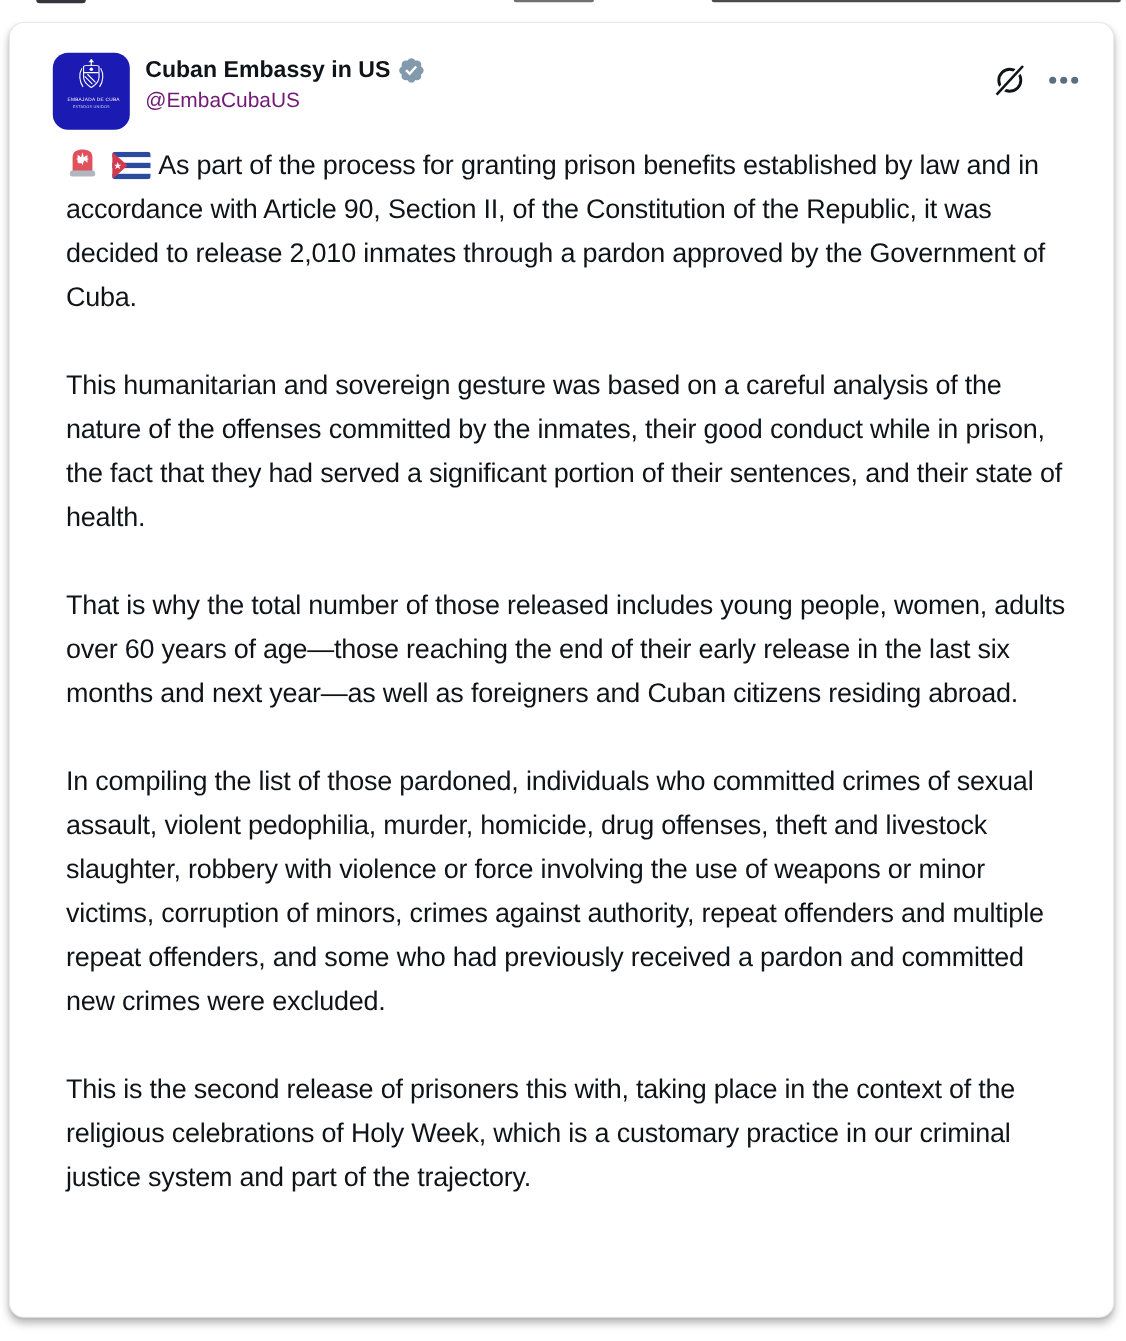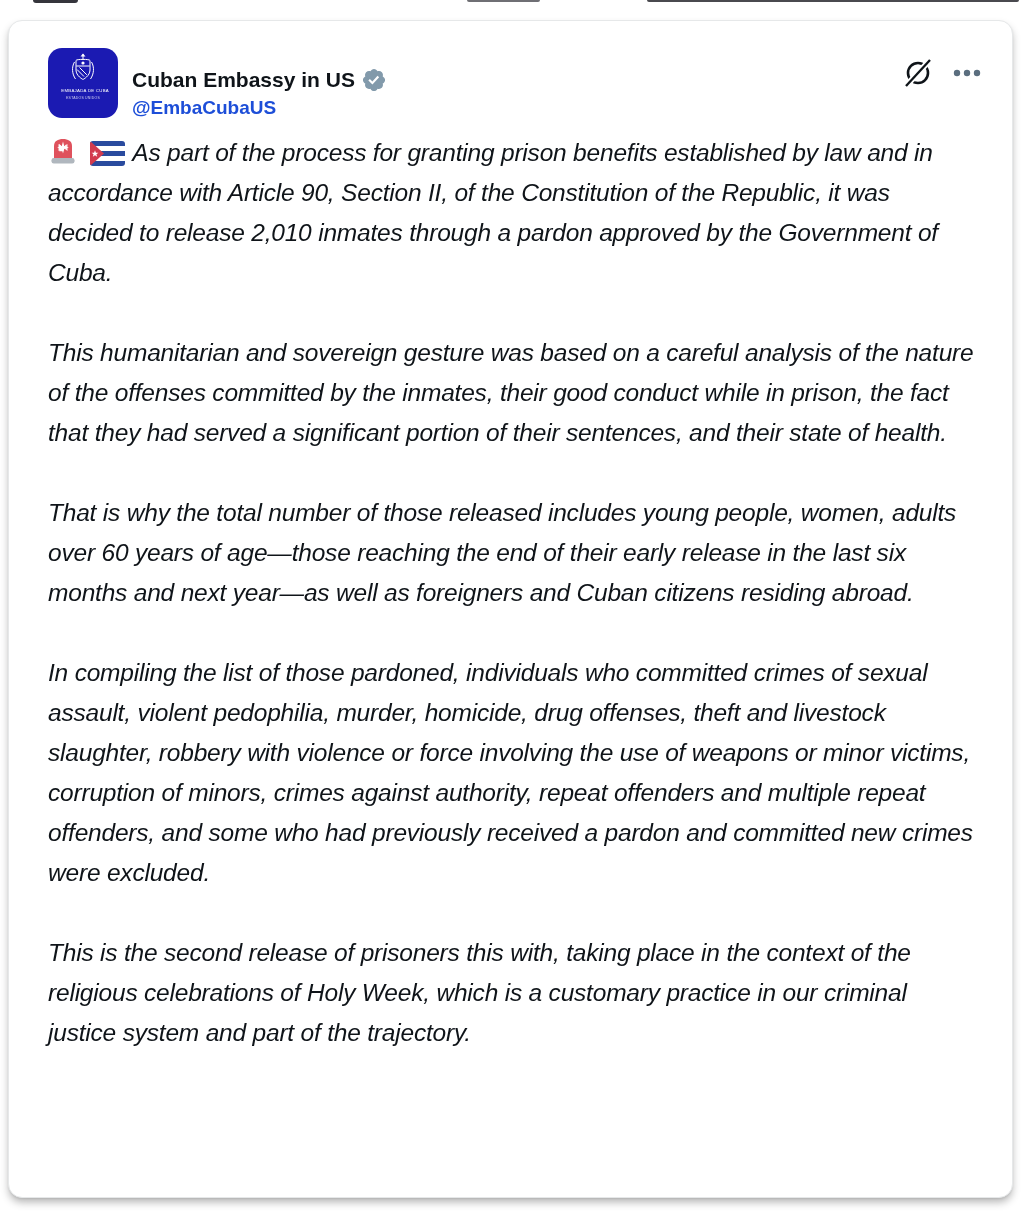--- a/index.html
+++ b/index.html
@@ -52,28 +52,28 @@
     font-size: 7px;
     line-height: 7px;
     white-space: nowrap;
     transform: scale(0.62);
     transform-origin: 50% 50%;
     letter-spacing: 0.4px;
   }
   .avatar-line2 { opacity: 0.75; transform: scale(0.5); }
 
   .author-block { margin-left: 14px; padding-top: 3px; min-width: 0; }
-  .name-row { display: flex; align-items: flex-start; gap: 6px; margin-top: 16px; }
+  .name-row { display: flex; align-items: flex-start; gap: 6px; }
   .author-name {
     font-size: 21px; font-weight: bold; color: #0f1419;
     line-height: 26px; cursor: pointer; white-space: nowrap;
   }
   .verified-badge { flex: none; display: inline-flex; }
   .author-handle {
-    font-size: 19px; color: #1d4ed8; line-height: 24px; margin-top: 3px; cursor: pointer; font-weight: bold;
+    font-size: 19px; color: #701a75; line-height: 24px; margin-top: 3px; cursor: pointer;
   }
 
   .header-actions {
     margin-left: auto;
     display: flex; align-items: center; gap: 14px;
     padding-top: 7px;
   }
   .icon-btn {
     border: none; background: none; padding: 2px; margin: 0;
     display: inline-flex; align-items: center; justify-content: center;
@@ -82,21 +82,21 @@
 
   
   .tweet-body {
     padding: 0 36px 0 39px;
     margin-top: 13px;
     font-size: 24.5px;
     line-height: 40px;
     color: #0f1419;
     letter-spacing: -0.2px;
   }
-  .para { margin: 0 0 40px 0; font-style: italic; }
+  .para { margin: 0 0 40px 12px; }
   .para:last-child { margin-bottom: 0; }
 
   .emoji {
     display: inline-block;
     vertical-align: -5px;
     line-height: 0;
   }
   .emoji.siren { margin-right: 5px; }
   .emoji.cuba  { margin-right: 2px; }
 </style>

